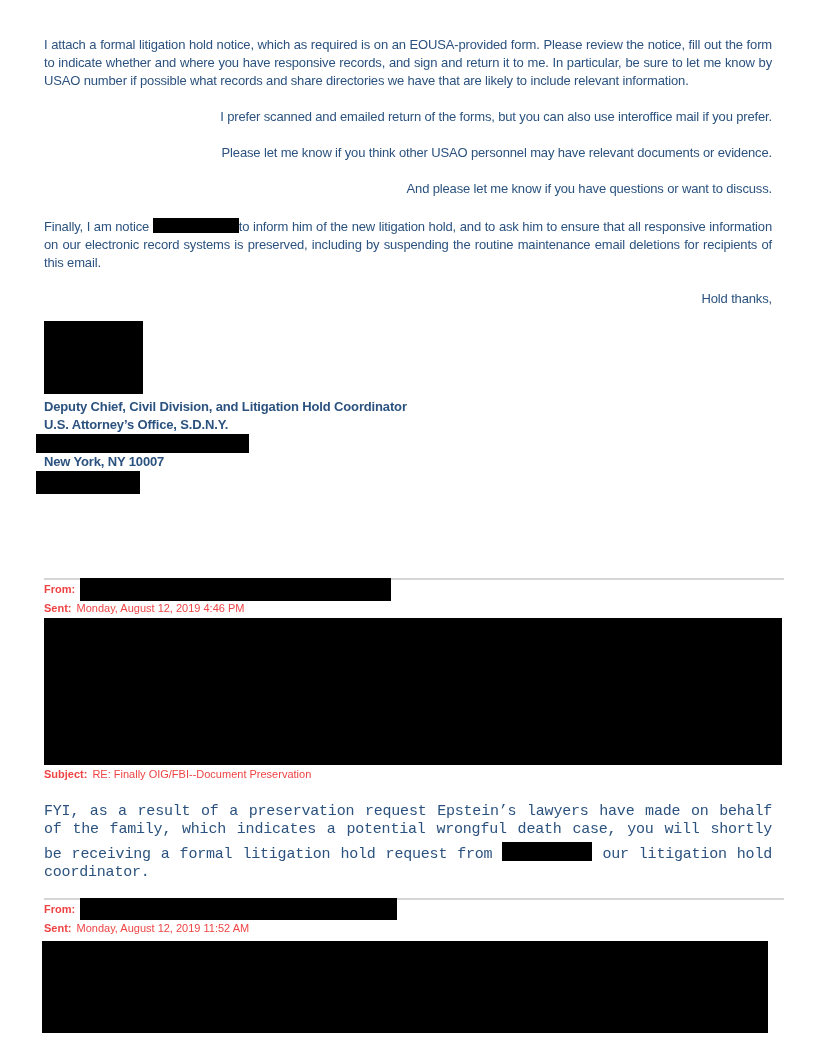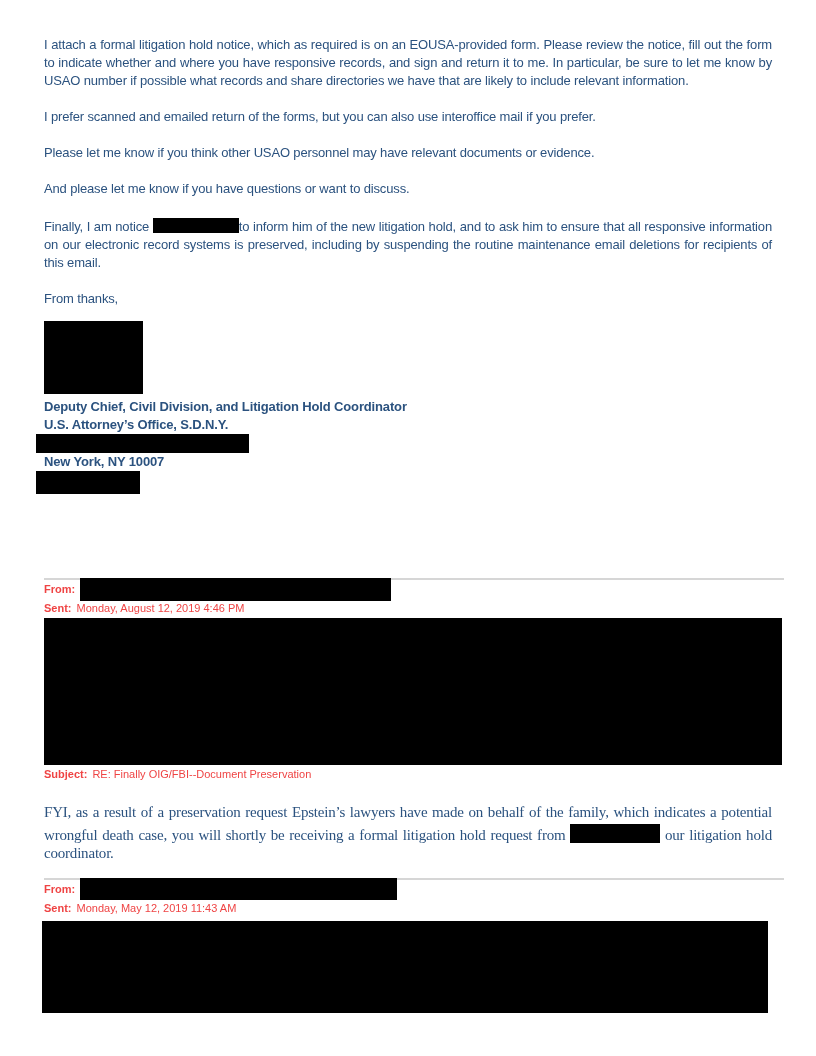--- a/index.html
+++ b/index.html
@@ -2,59 +2,59 @@
 <html><head>
 <meta charset="utf-8">
 <style>
   html,body{margin:0;padding:0;background:#ffffff;}
   .page{
     width:816px;height:1056px;background:#ffffff;box-sizing:border-box;
     padding:36px 44px 12px 44px;overflow:hidden;position:relative;
     font-family:"Liberation Sans",sans-serif;
   }
   p{margin:0 0 18px 0;}
-  .sans{color:#2b527f;font-size:13px;line-height:18px;letter-spacing:-0.15px;}
+  .sans{color:#2b527f;font-size:13px;line-height:18px;letter-spacing:-0.15px;text-align:right;}
   .just{text-align:justify;}
   .mb0{margin-bottom:0;}
   .sigline{color:#2b527f;font-size:13px;line-height:18px;letter-spacing:-0.15px;font-weight:bold;}
   .redact{background:#000000;}
   .inline-r1{display:inline-block;width:86px;height:15px;transform:translateY(2px);}
   .inline-r2{display:inline-block;width:90px;height:19px;transform:translateY(3px);}
   .name-box{width:99px;height:73px;margin-top:13px;}
   .addr-box{width:213px;height:19px;margin-left:-8px;}
   .phone-box{width:104px;height:23px;margin-left:-8px;}
   .sep{height:0;border-top:2px solid #d6d6d6;width:740px;}
   .sep1{margin-top:84px;}
   .sep2{margin-top:16px;}
   .hdr-row{display:flex;align-items:flex-start;color:#ef4444;font-size:11px;line-height:19px;}
   .hlabel{font-weight:bold;white-space:nowrap;}
   .hvalue{margin-left:5px;}
   .from-box{width:311px;height:23px;margin-left:5px;margin-top:-2px;margin-bottom:-2px;}
   .from-box2{width:317px;height:22px;margin-left:5px;margin-top:-2px;margin-bottom:-2px;}
   .block1{width:738px;height:147px;}
   .block2{width:726px;height:92px;margin-left:-2px;margin-top:3px;}
   .fyi{
-    font-family:Liberation Serif, serif;color:#2b527f;
+    font-family:Liberation Mono, monospace;color:#2b527f;
     font-size:15px;line-height:18px;letter-spacing:-0.2px;
     margin:19px 0 0 0;
   }
 </style>
 </head>
 <body>
 
 <div class="page">
 
   <p class="sans just">I attach a formal litigation hold notice, which as required is on an EOUSA-provided form.  Please review the notice, fill out the form to indicate whether and where you have responsive records, and sign and return it to me.  In particular, be sure to let me know by USAO number if possible what records and share directories we have that are likely to include relevant information.</p>
   <p class="sans">I prefer scanned and emailed return of the forms, but you can also use interoffice mail if you prefer.</p>
   <p class="sans">Please let me know if you think other USAO personnel may have relevant documents or evidence.</p>
   <p class="sans">And please let me know if you have questions or want to discuss.</p>
 
   <p class="sans just"><span>Finally, I am notice </span><span class="redact inline-r1"></span><span>to inform him of the new litigation hold, and to ask him to ensure that all responsive information on our electronic record systems is preserved, including by suspending the routine maintenance email deletions for recipients of this email.</span></p>
 
-  <p class="sans mb0">From thanks,</p>
+  <p class="sans mb0">Hold thanks,</p>
 
   <div class="redact name-box"></div>
   <div class="sigline" style="margin-top:4px;">Deputy Chief, Civil Division, and Litigation Hold Coordinator</div>
   <div class="sigline">U.S. Attorney’s Office, S.D.N.Y.</div>
   <div class="redact addr-box"></div>
   <div class="sigline">New York, NY 10007</div>
   <div class="redact phone-box"></div>
 
   <div class="sep sep1"></div>
 
@@ -77,18 +77,18 @@
   <p class="fyi just"><span>FYI, as a result of a preservation request Epstein’s lawyers have made on behalf of the family, which indicates a potential wrongful death case, you will shortly be receiving a formal litigation hold request from </span><span class="redact inline-r2"></span> <span>our litigation hold coordinator.</span></p>
 
   <div class="sep sep2"></div>
 
   <div class="hdr-row">
     <span class="hlabel">From:</span>
     <span class="redact from-box2"></span>
   </div>
   <div class="hdr-row">
     <span class="hlabel">Sent:</span>
-    <span class="hvalue">Monday, May 12, 2019 11:43 AM</span>
+    <span class="hvalue">Monday, August 12, 2019 11:52 AM</span>
   </div>
 
   <div class="redact block2"></div>
 
 </div>
 
 </body></html>

